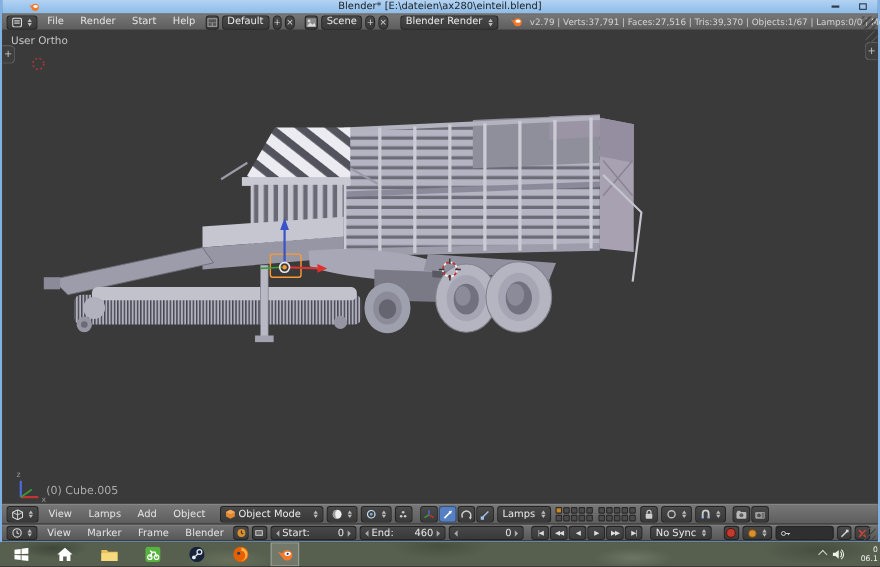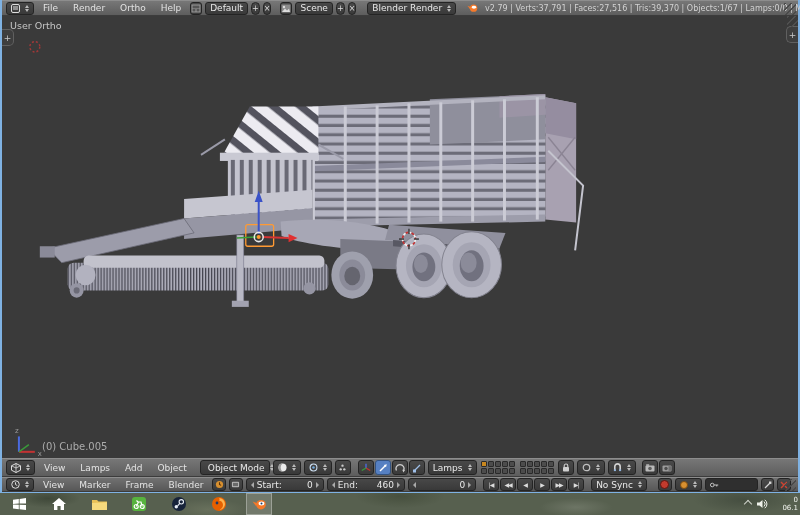--- a/index.html
+++ b/index.html
@@ -68,36 +68,50 @@
   .app.active{background:rgba(255,255,255,.16);border:1px solid rgba(255,255,255,.30)}
   .tray{position:absolute;right:0;top:0;height:22px;display:flex;align-items:center;gap:6px;padding-right:2px}
   .caret{width:5px;height:5px;border-left:1.5px solid #e6e9e2;border-top:1.5px solid #e6e9e2;transform:rotate(45deg);opacity:.85}
   .clock{color:#f2f4ef;font-size:7px;line-height:8px;text-align:right;width:24px;overflow:hidden;white-space:nowrap}
 </style>
 </head>
 <body>
 
 <div class="win">
 
+  <div class="title">
+    <span class="tlogo">
+      <svg width="10" height="9" viewBox="0 0 12 10">
+          <circle cx="7.2" cy="5.2" r="4" fill="#f5792a"></circle>
+          <ellipse cx="7.6" cy="4.2" rx="2.4" ry="1.6" fill="#fff"></ellipse>
+          <path d="M0.5,2.5 L5,4.2 L3.2,6.2 Z" fill="#f5792a"></path>
+        </svg>
+    </span>
+    <span class="t">Blender* [E:\dateien\ax280\einteil.blend]</span>
+    <span class="winbtns">
+      <span class="minico"></span>
+      <span class="maxico"></span>
+    </span>
+  </div>
 
   <div class="hbar topbar">
     <span class="w">
       <svg width="9" height="9" viewBox="0 0 9 9">
           <rect x="0.5" y="0.5" width="8" height="8" rx="1.5" fill="none" stroke="#ddd"></rect>
           <rect x="2" y="2.5" width="5" height="1" fill="#ddd"></rect>
           <rect x="2" y="4.5" width="5" height="1" fill="#ddd"></rect>
         </svg>
       <span class="ud">
           <b></b>
           <b class="d"></b>
         </span>
     </span>
     <span class="menu">File</span>
     <span class="menu">Render</span>
-    <span class="menu">Ortho</span>
+    <span class="menu">Start</span>
     <span class="menu">Help</span>
     <span class="sq">
       <svg width="10" height="9" viewBox="0 0 10 9">
           <rect x="0.5" y="0.5" width="9" height="8" fill="#9a9a9a"></rect>
           <rect x="1.5" y="1.5" width="7" height="3" fill="#555"></rect>
           <rect x="1.5" y="5" width="3" height="2.5" fill="#555"></rect>
           <rect x="5.5" y="5" width="3" height="2.5" fill="#555"></rect>
         </svg>
     </span>
     <span class="w" style="width:70px">
@@ -277,21 +291,21 @@
         </svg>
       <span class="ud">
           <b></b>
           <b class="d"></b>
         </span>
     </span>
     <span class="menu">View</span>
     <span class="menu">Lamps</span>
     <span class="menu">Add</span>
     <span class="menu">Object</span>
-    <span class="w" style="width:70px;margin-left:4px">
+    <span class="w" style="width:94px;margin-left:4px">
       <svg width="9" height="9" viewBox="0 0 10 10">
           <path d="M5,0.5 L9.5,2.8 L9.5,7.2 L5,9.5 L0.5,7.2 L0.5,2.8 Z" fill="#e0882f"></path>
           <path d="M5,0.5 L9.5,2.8 L5,5 L0.5,2.8 Z" fill="#f2a959"></path>
         </svg>
       <span class="grow">Object Mode</span>
         <span class="ud">
           <b></b>
           <b class="d"></b>
         </span>
     </span>

